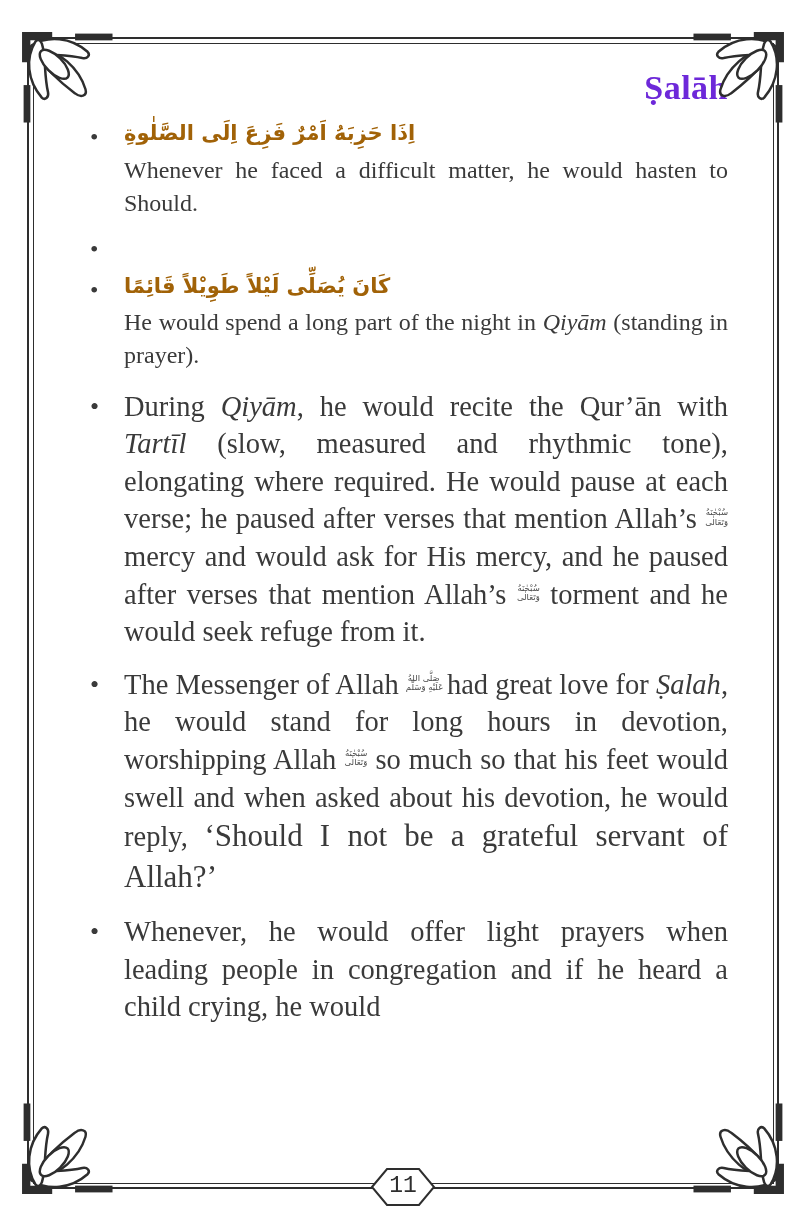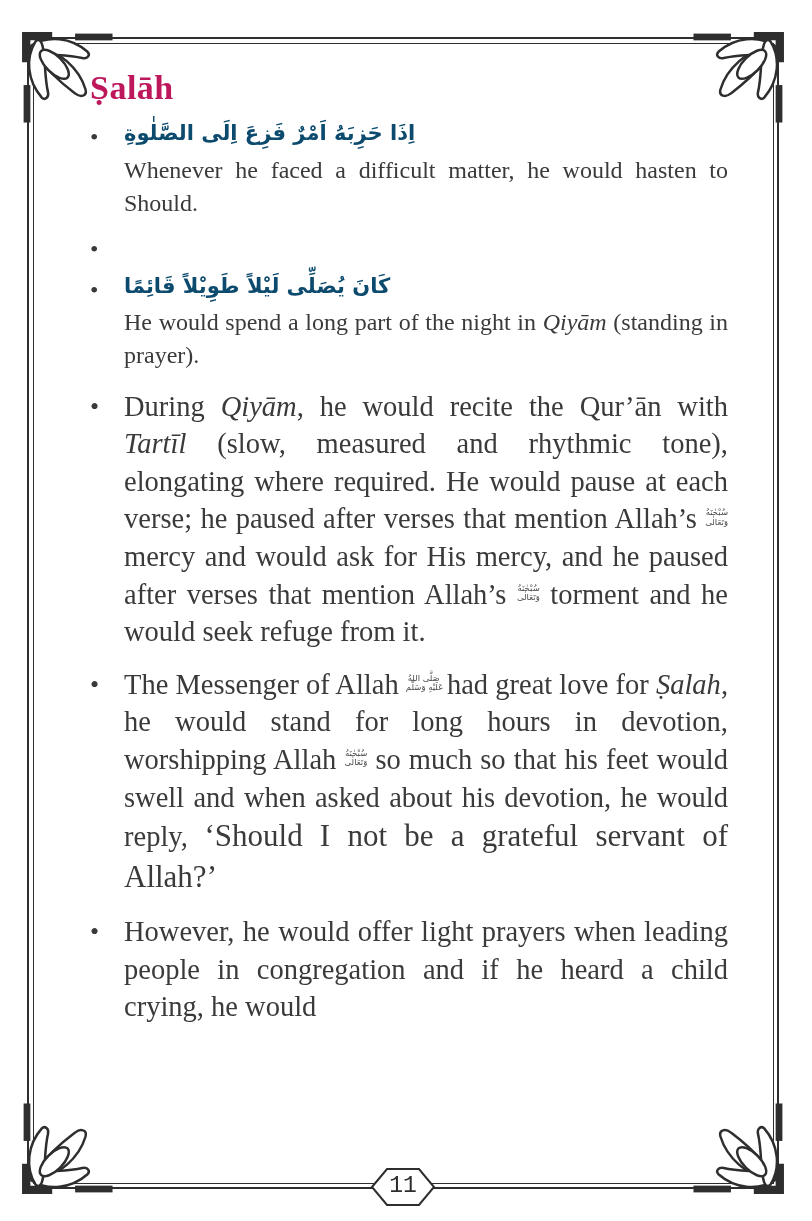--- a/index.html
+++ b/index.html
@@ -46,24 +46,24 @@
     font-family: Liberation Mono, monospace;
   }
 
   .content {
     position: absolute;
     left: 61px; top: 30px;
     width: 638px;
     color: #3a3a3a;
   }
   .page-title {
-    text-align: left;
+    text-align: right;
     font-size: 34px;
     font-weight: bold;
-    color: #be185d;
+    color: #6d28d9;
     letter-spacing: 0.5px;
     margin: 0 0 10px 0;
   }
   .bullet-item {
     display: flex;
     align-items: flex-start;
     margin-bottom: 9px;
   }
   .bullet-item.large { margin-top: 15px; margin-bottom: 13px; }
   .dot {
@@ -77,21 +77,21 @@
   .bullet-body { flex: 1; min-width: 0; }
 
   .arabic {
     direction: rtl;
     text-align: left;
     unicode-bidi: isolate;
     font-family: "DejaVu Sans", sans-serif;
     font-weight: 700;
     font-size: 21px;
     line-height: 1.55;
-    color: #0c4a6e;
+    color: #a16207;
     margin: 0 0 4px 0;
   }
   p.english {
     margin: 0;
     text-align: justify;
     color: #3a3a3a;
   }
   p.english.small { font-size: 24px;   line-height: 1.38; }
   p.english.large { font-size: 28.5px; line-height: 1.32; }
   p.english i { font-style: italic; }
@@ -200,18 +200,18 @@
         </div>
         <div class="bullet-item large">
           <span class="dot">•</span>
           <div class="bullet-body">
             <p class="english large">The Messenger of Allah <span class="honorific"><span class="hline">صَلَّى اللهُ</span><span class="hline">عَلَيْهِ وَسَلَّم</span></span> had great love for <i>Ṣalah</i>, he would stand for long hours in devotion, worshipping Allah <span class="honorific"><span class="hline">سُبْحٰنَهُ</span><span class="hline">وَتَعَالٰى</span></span> so much so that his feet would swell and when asked about his devotion, he would reply, <span class="quote">‘Should I not be a grateful servant of Allah?’</span></p>
           </div>
         </div>
         <div class="bullet-item large">
           <span class="dot">•</span>
           <div class="bullet-body">
-            <p class="english large">However, he would offer light prayers when leading people in congregation and if he heard a child crying, he would</p>
+            <p class="english large">Whenever, he would offer light prayers when leading people in congregation and if he heard a child crying, he would</p>
           </div>
         </div>
       </div>
   </div>
 </div>
 
 </body></html>

